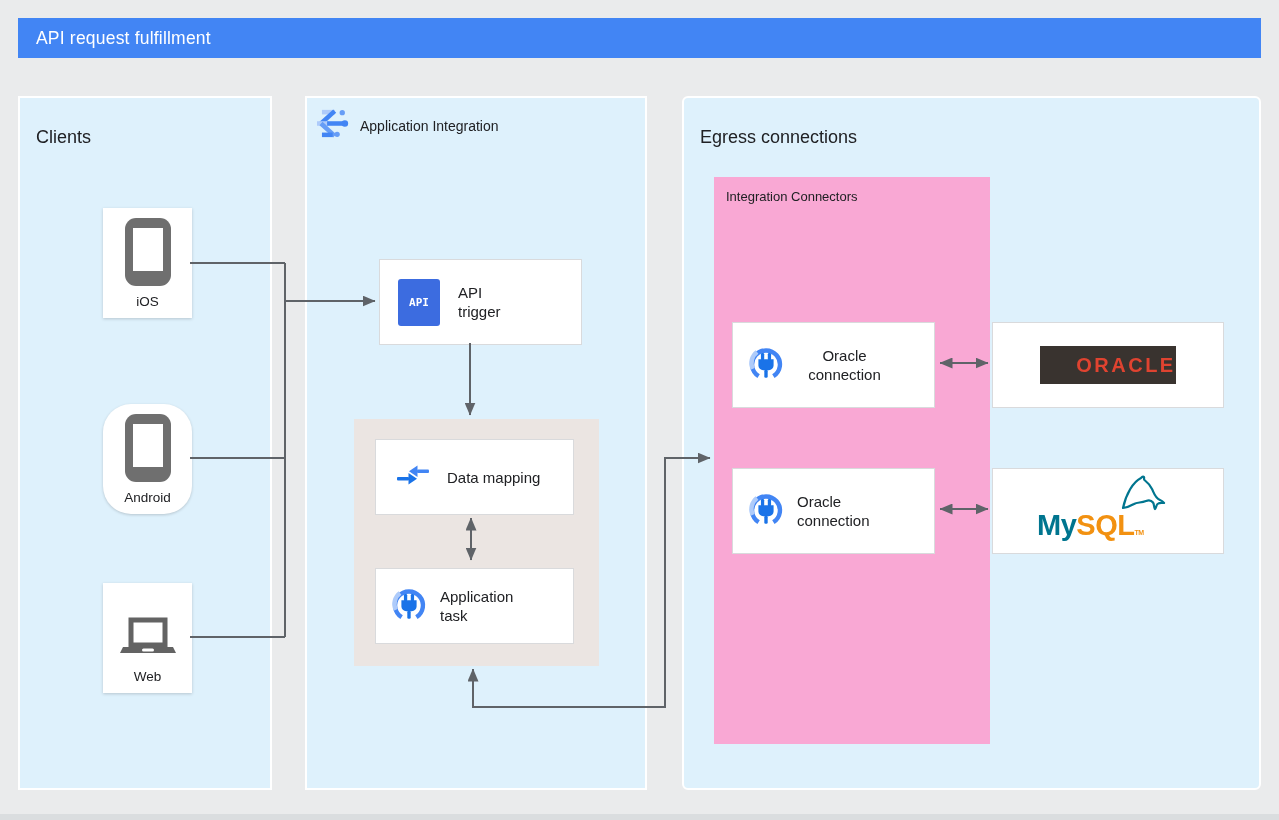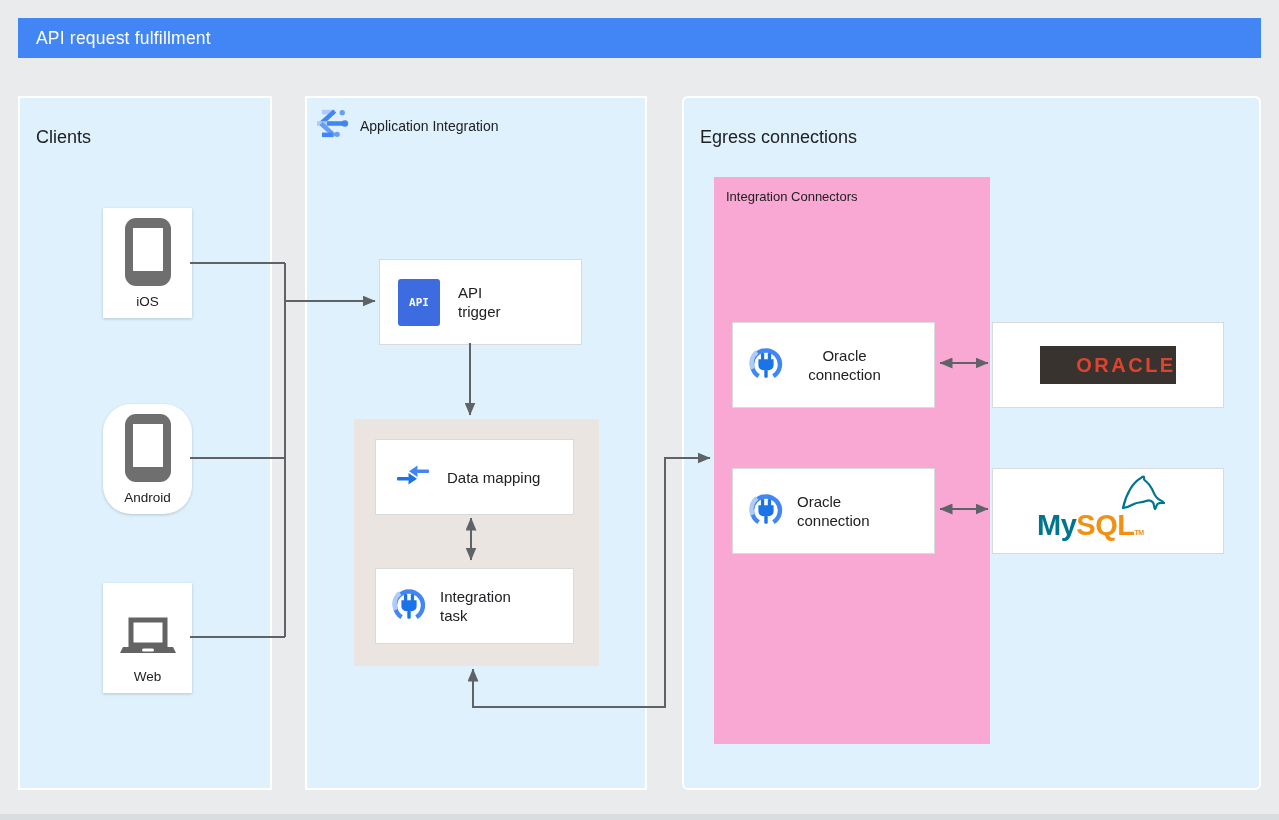--- a/index.html
+++ b/index.html
@@ -157,21 +157,21 @@
             <path d="M11 30.5 A13.2 13.2 0 1 1 25 30.5" fill="none" stroke="#4285f4" stroke-width="4.2"></path>
             <path d="M5.4 23.5 A13.2 13.2 0 0 1 9.5 7.5" fill="none" stroke="#aecbfa" stroke-width="4.2"></path>
             <g fill="#1a73e8">
               <rect x="13.2" y="8.5" width="3.1" height="7" rx="1.2"></rect>
               <rect x="19.7" y="8.5" width="3.1" height="7" rx="1.2"></rect>
               <path d="M10.8 14.5 h14.4 v5.8 a4.6 4.6 0 0 1 -4.6 4.6 h-5.2 a4.6 4.6 0 0 1 -4.6 -4.6 z"></path>
               <rect x="16.4" y="24.5" width="3.2" height="7.5" rx="1.2"></rect>
             </g>
           </svg>
         </span>
-        <div class="label">Integration task</div>
+        <div class="label">Application task</div>
       </div>
     </div>
   </div>
 
   <div class="panel panel-egress">
     <div class="panel-label">Egress connections</div>
 
     <div class="yellow-panel">
       <div class="yellow-label">Integration Connectors</div>
 

